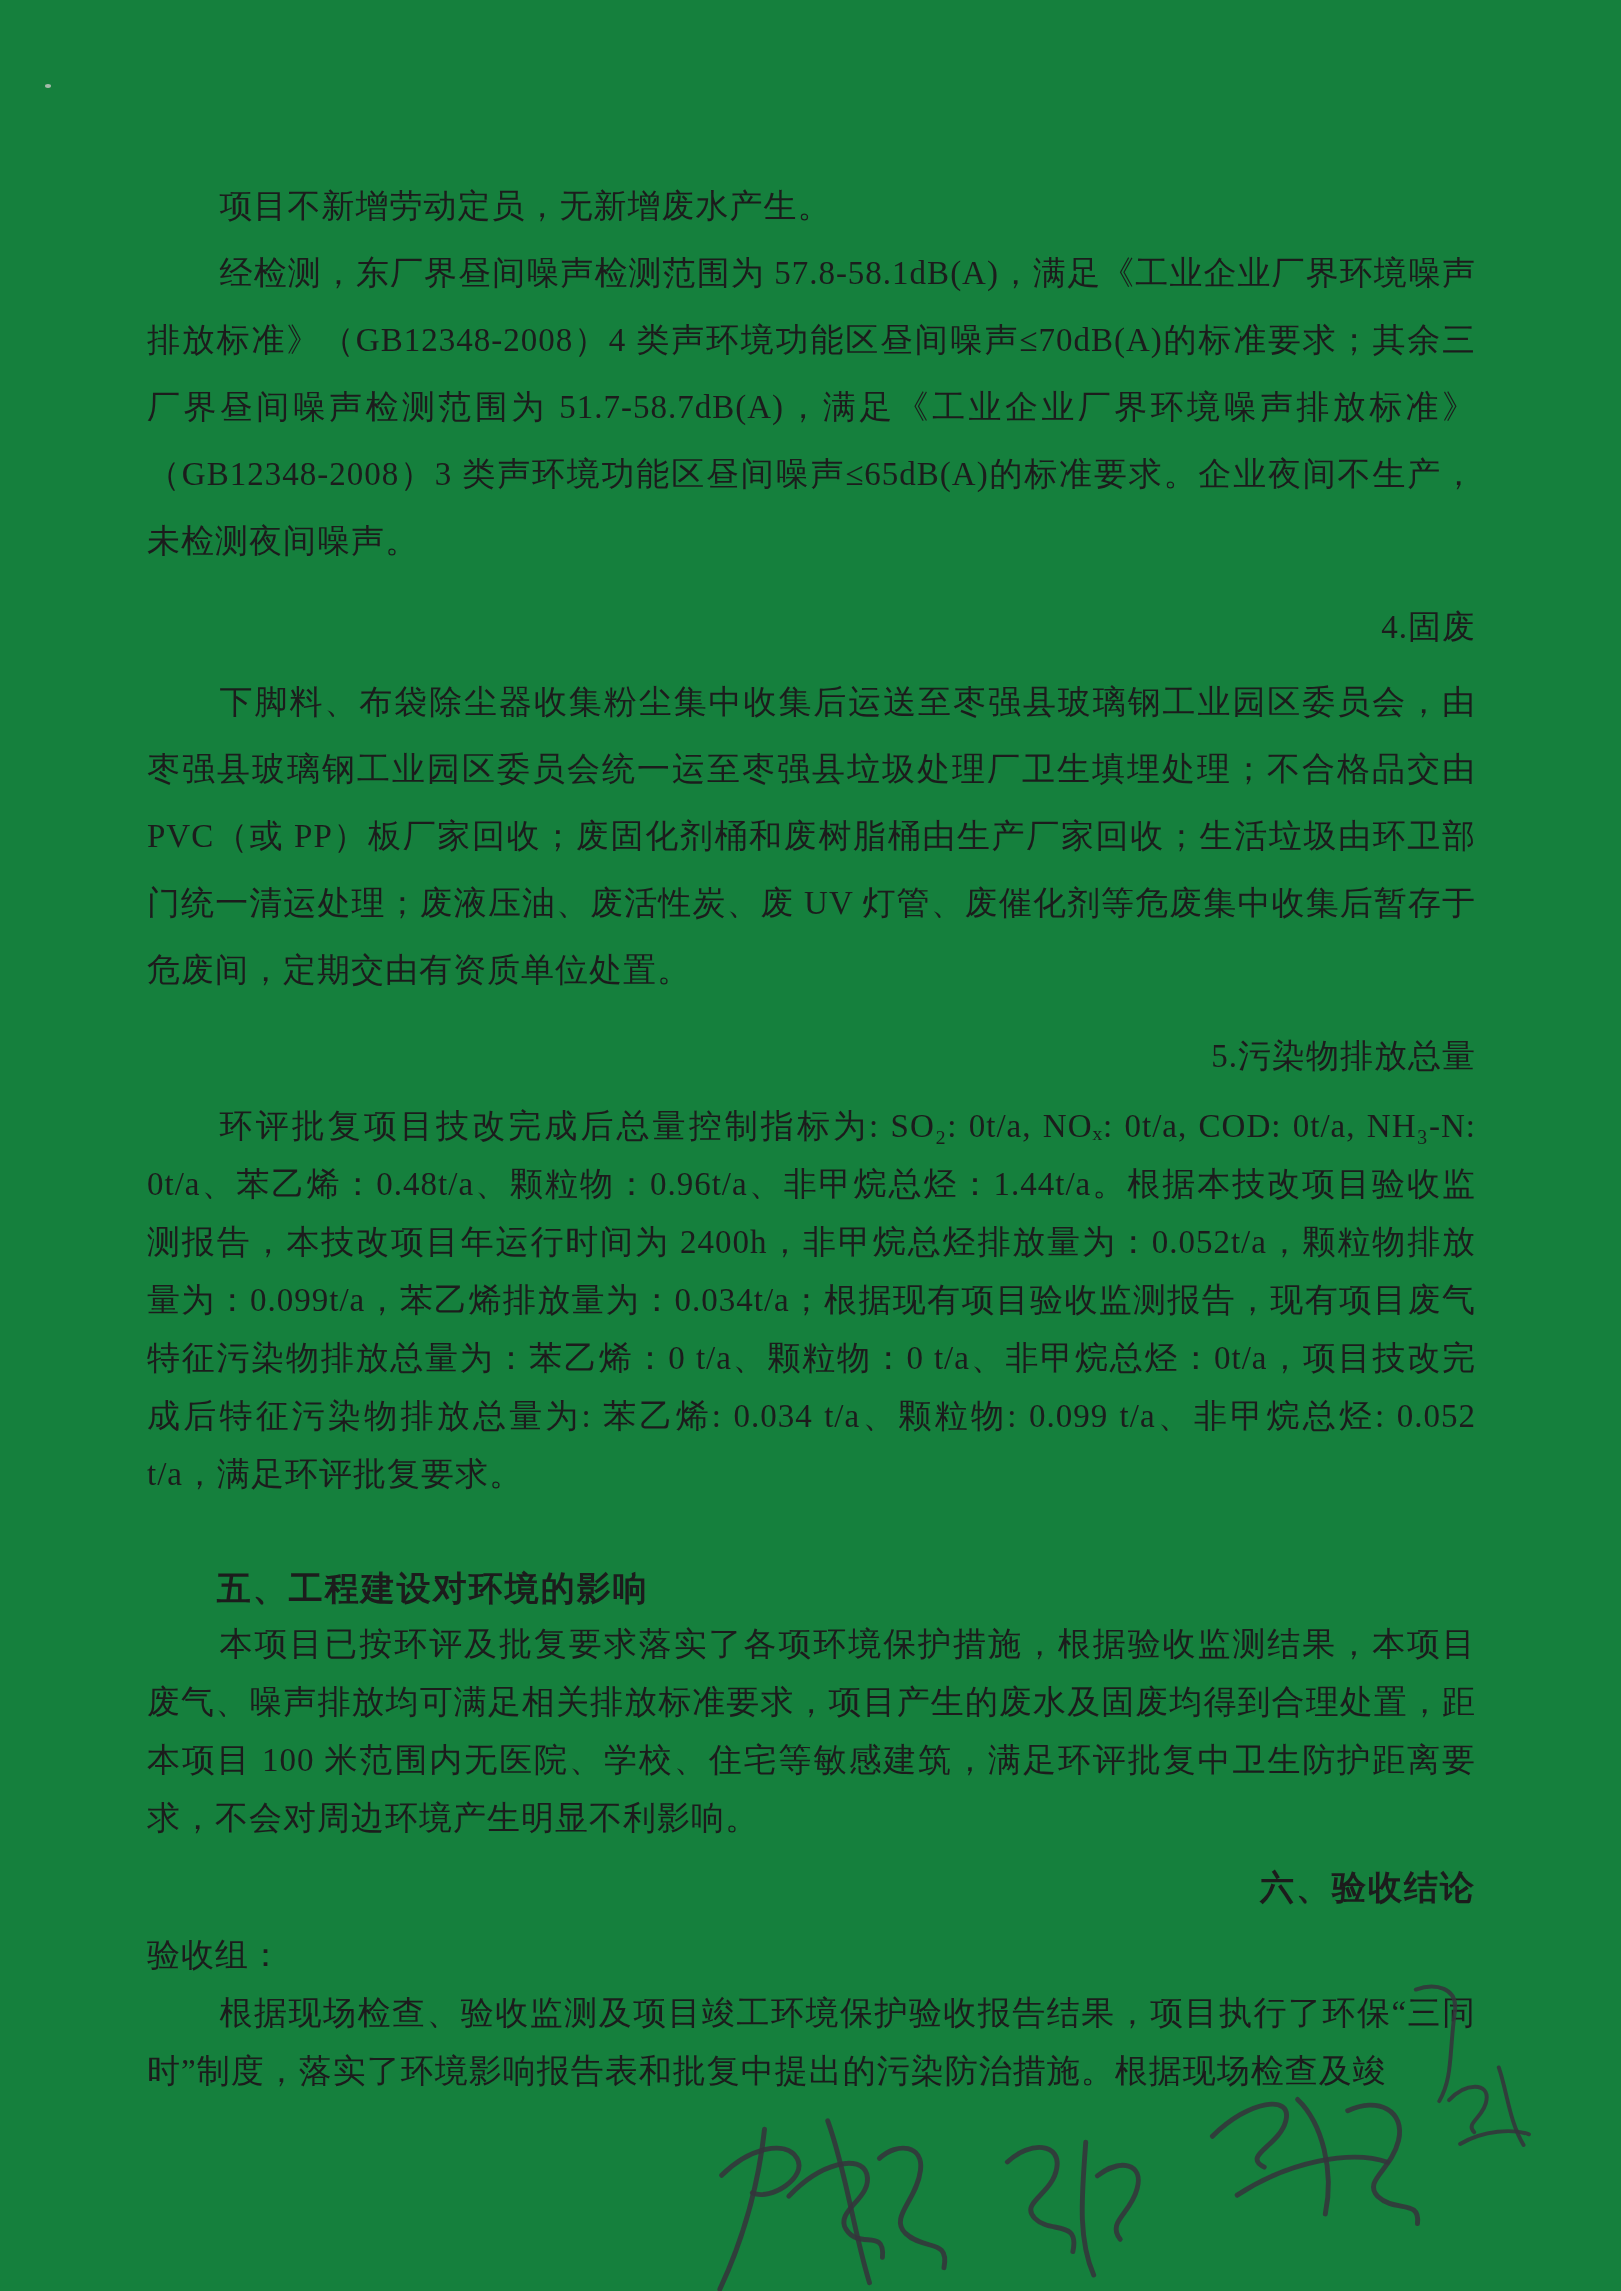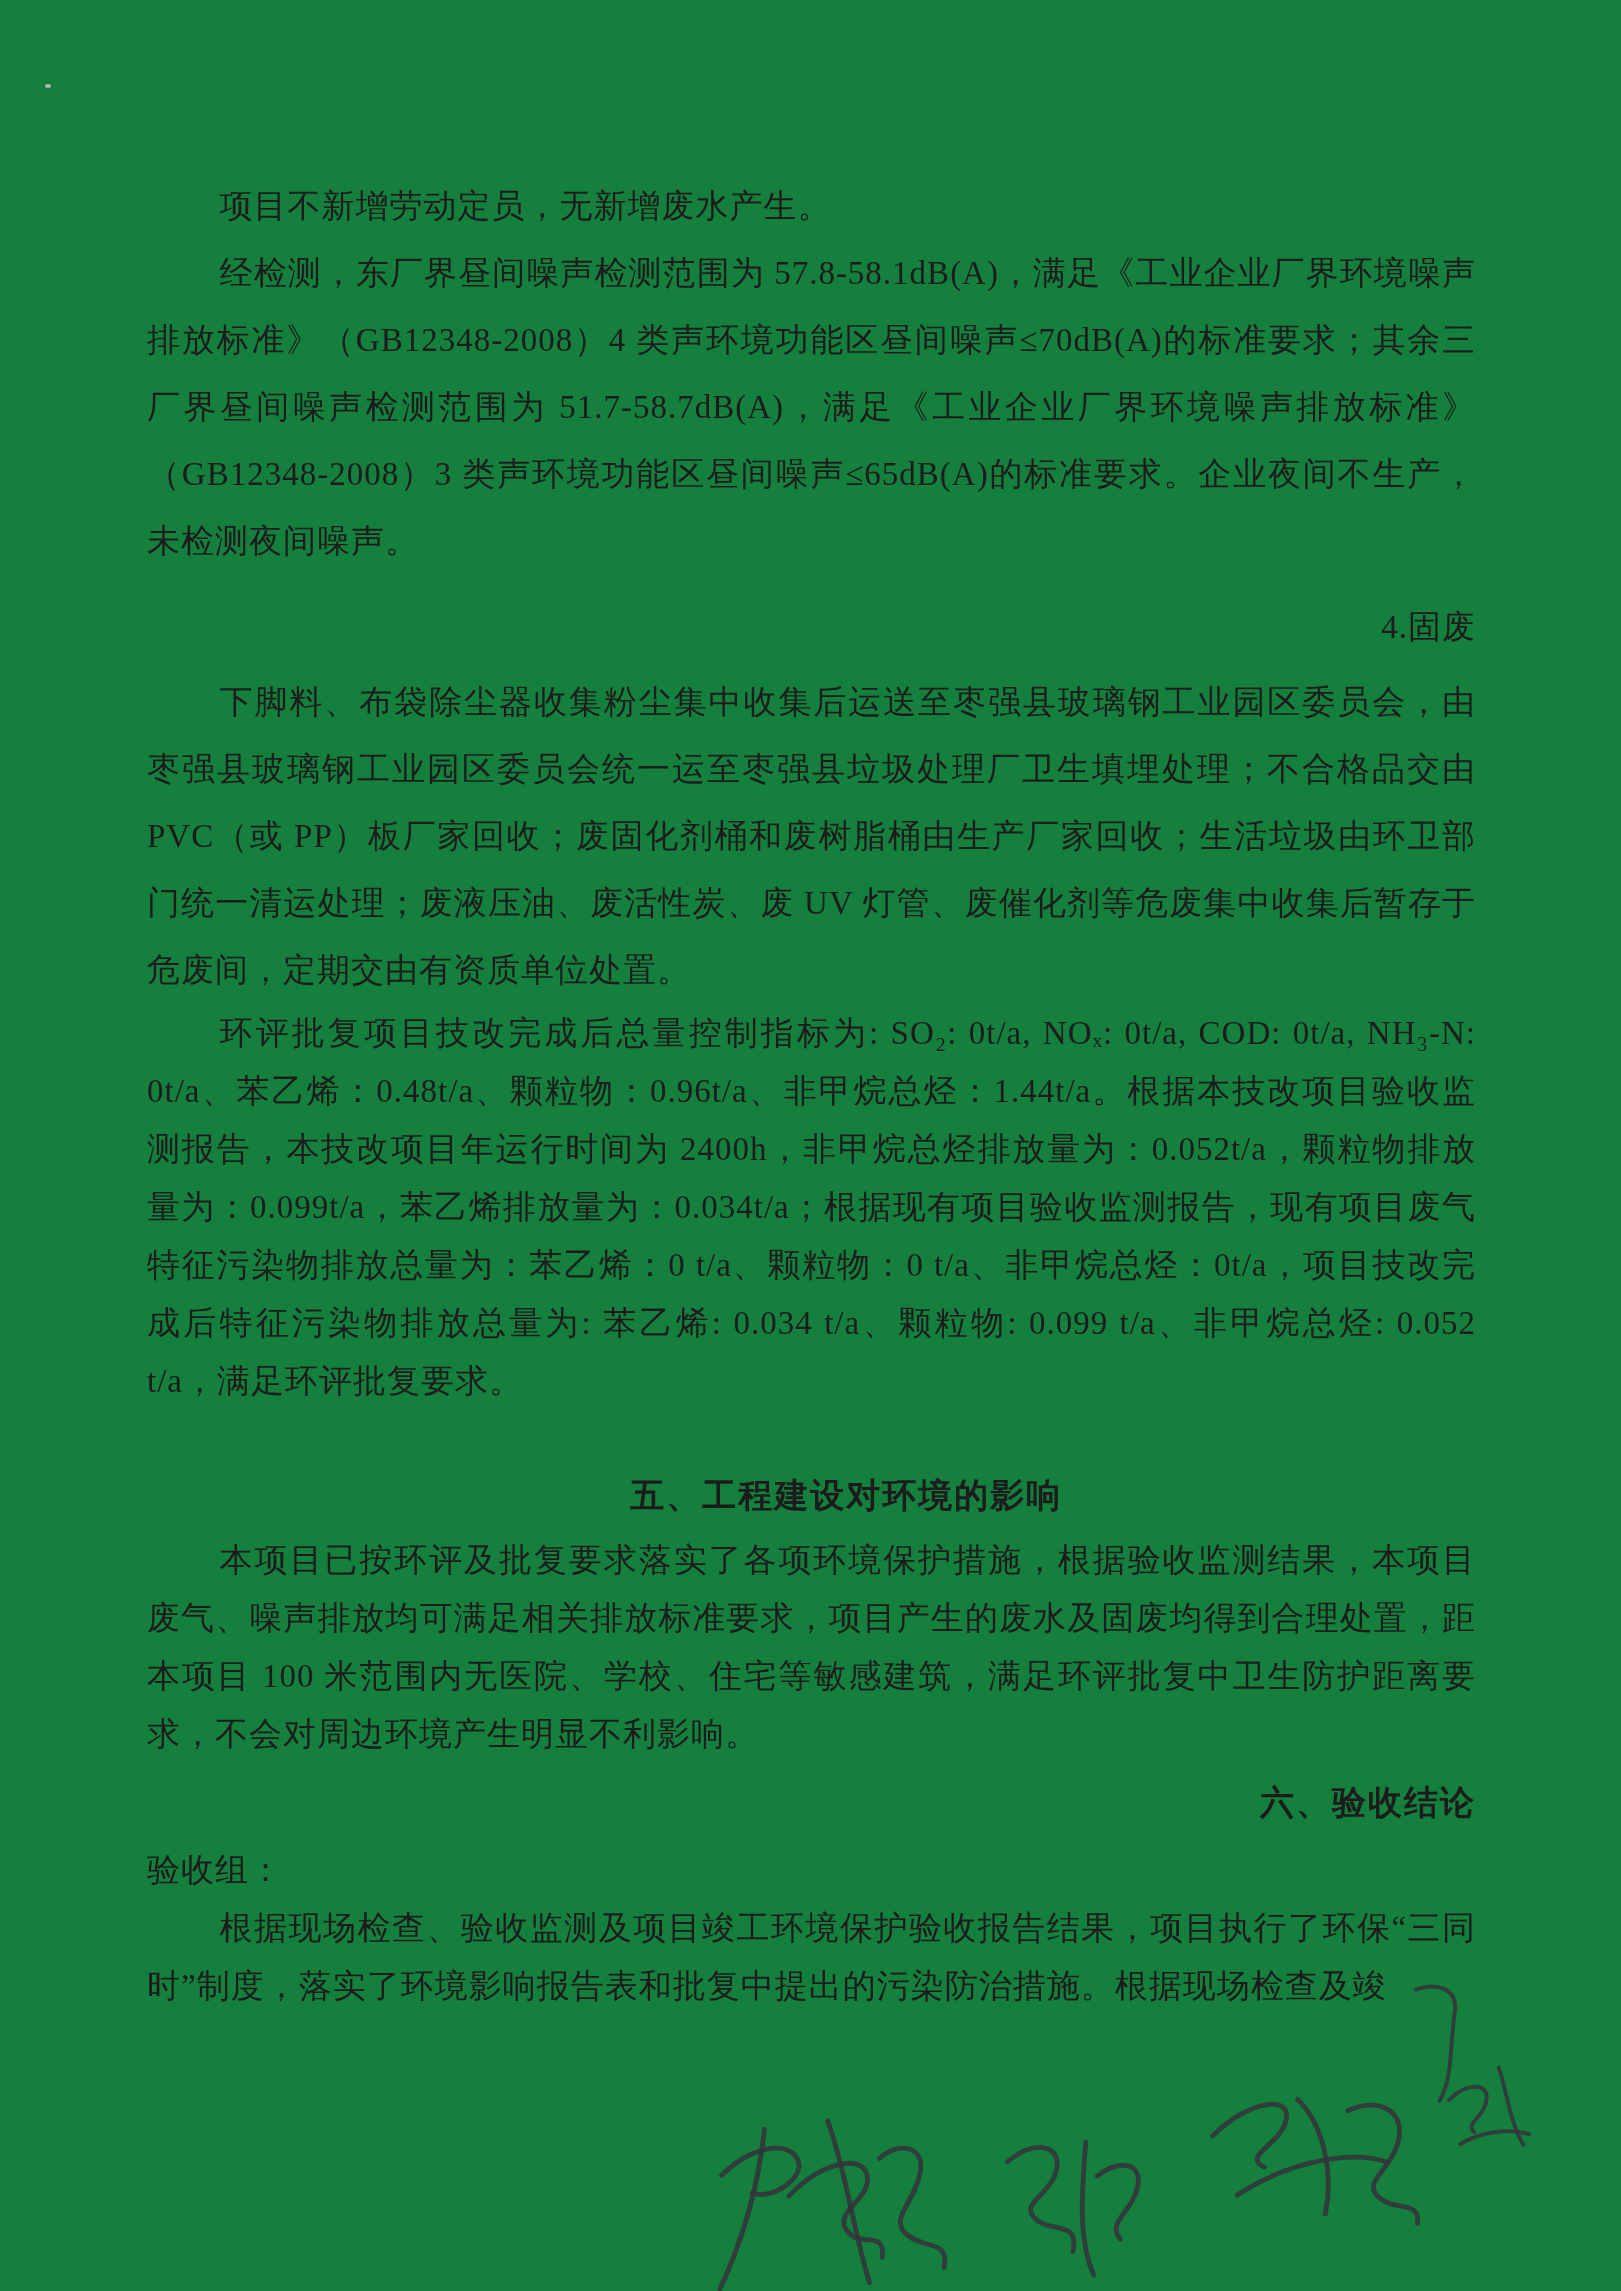--- a/index.html
+++ b/index.html
@@ -42,21 +42,21 @@
     letter-spacing: 1px;
   }
   .heading {
     font-size: 34px;
     font-weight: bold;
     line-height: 49px;
     text-indent: 2.05em;
     margin: 0;
     letter-spacing: 2px;
   }
-  .h5 { margin-top: 61px; margin-bottom: 11px; text-align: center; }
+  .h5 { margin-top: 61px; margin-bottom: 2px; }
   .h6 { margin-top: 15.7px; margin-bottom: 13.7px; text-align: right; }
   .mt-block { margin-top: 29px; text-align: right; }
   .noindent { text-indent: 0; }
   .scan-artifact {
     position: absolute;
     left: 45px;
     top: 84px;
     width: 5.9px;
     height: 3.9px;
     background: #c9c9c6;
@@ -94,20 +94,21 @@
 
   <p class="para">项目不新增劳动定员，无新增废水产生。</p>
 
 
   <p class="para">经检测，东厂界昼间噪声检测范围为 57.8-58.1dB(A)，满足《工业企业厂界环境噪声排放标准》（GB12348-2008）4 类声环境功能区昼间噪声≤70dB(A)的标准要求；其余三厂界昼间噪声检测范围为 51.7-58.7dB(A)，满足《工业企业厂界环境噪声排放标准》（GB12348-2008）3 类声环境功能区昼间噪声≤65dB(A)的标准要求。企业夜间不生产，未检测夜间噪声。</p>
 
   <p class="subheading mt-block">4.固废</p>
 
   <p class="para">下脚料、布袋除尘器收集粉尘集中收集后运送至枣强县玻璃钢工业园区委员会，由枣强县玻璃钢工业园区委员会统一运至枣强县垃圾处理厂卫生填埋处理；不合格品交由 PVC（或 PP）板厂家回收；废固化剂桶和废树脂桶由生产厂家回收；生活垃圾由环卫部门统一清运处理；废液压油、废活性炭、废 UV 灯管、废催化剂等危废集中收集后暂存于危废间，定期交由有资质单位处置。</p>
 
+  <p class="subheading mt-block">5.污染物排放总量</p>
 
   <p class="para tight">环评批复项目技改完成后总量控制指标为: SO₂: 0t/a, NOₓ: 0t/a, COD: 0t/a, NH₃-N: 0t/a、苯乙烯：0.48t/a、颗粒物：0.96t/a、非甲烷总烃：1.44t/a。根据本技改项目验收监测报告，本技改项目年运行时间为 2400h，非甲烷总烃排放量为：0.052t/a，颗粒物排放量为：0.099t/a，苯乙烯排放量为：0.034t/a；根据现有项目验收监测报告，现有项目废气特征污染物排放总量为：苯乙烯：0 t/a、颗粒物：0 t/a、非甲烷总烃：0t/a，项目技改完成后特征污染物排放总量为: 苯乙烯: 0.034 t/a、颗粒物: 0.099 t/a、非甲烷总烃: 0.052 t/a，满足环评批复要求。</p>
 
   <p class="heading h5">五、工程建设对环境的影响</p>
 
   <p class="para tight">本项目已按环评及批复要求落实了各项环境保护措施，根据验收监测结果，本项目废气、噪声排放均可满足相关排放标准要求，项目产生的废水及固废均得到合理处置，距本项目 100 米范围内无医院、学校、住宅等敏感建筑，满足环评批复中卫生防护距离要求，不会对周边环境产生明显不利影响。</p>
 
   <p class="heading h6">六、验收结论</p>
 
   <p class="para tight noindent">验收组：</p>

